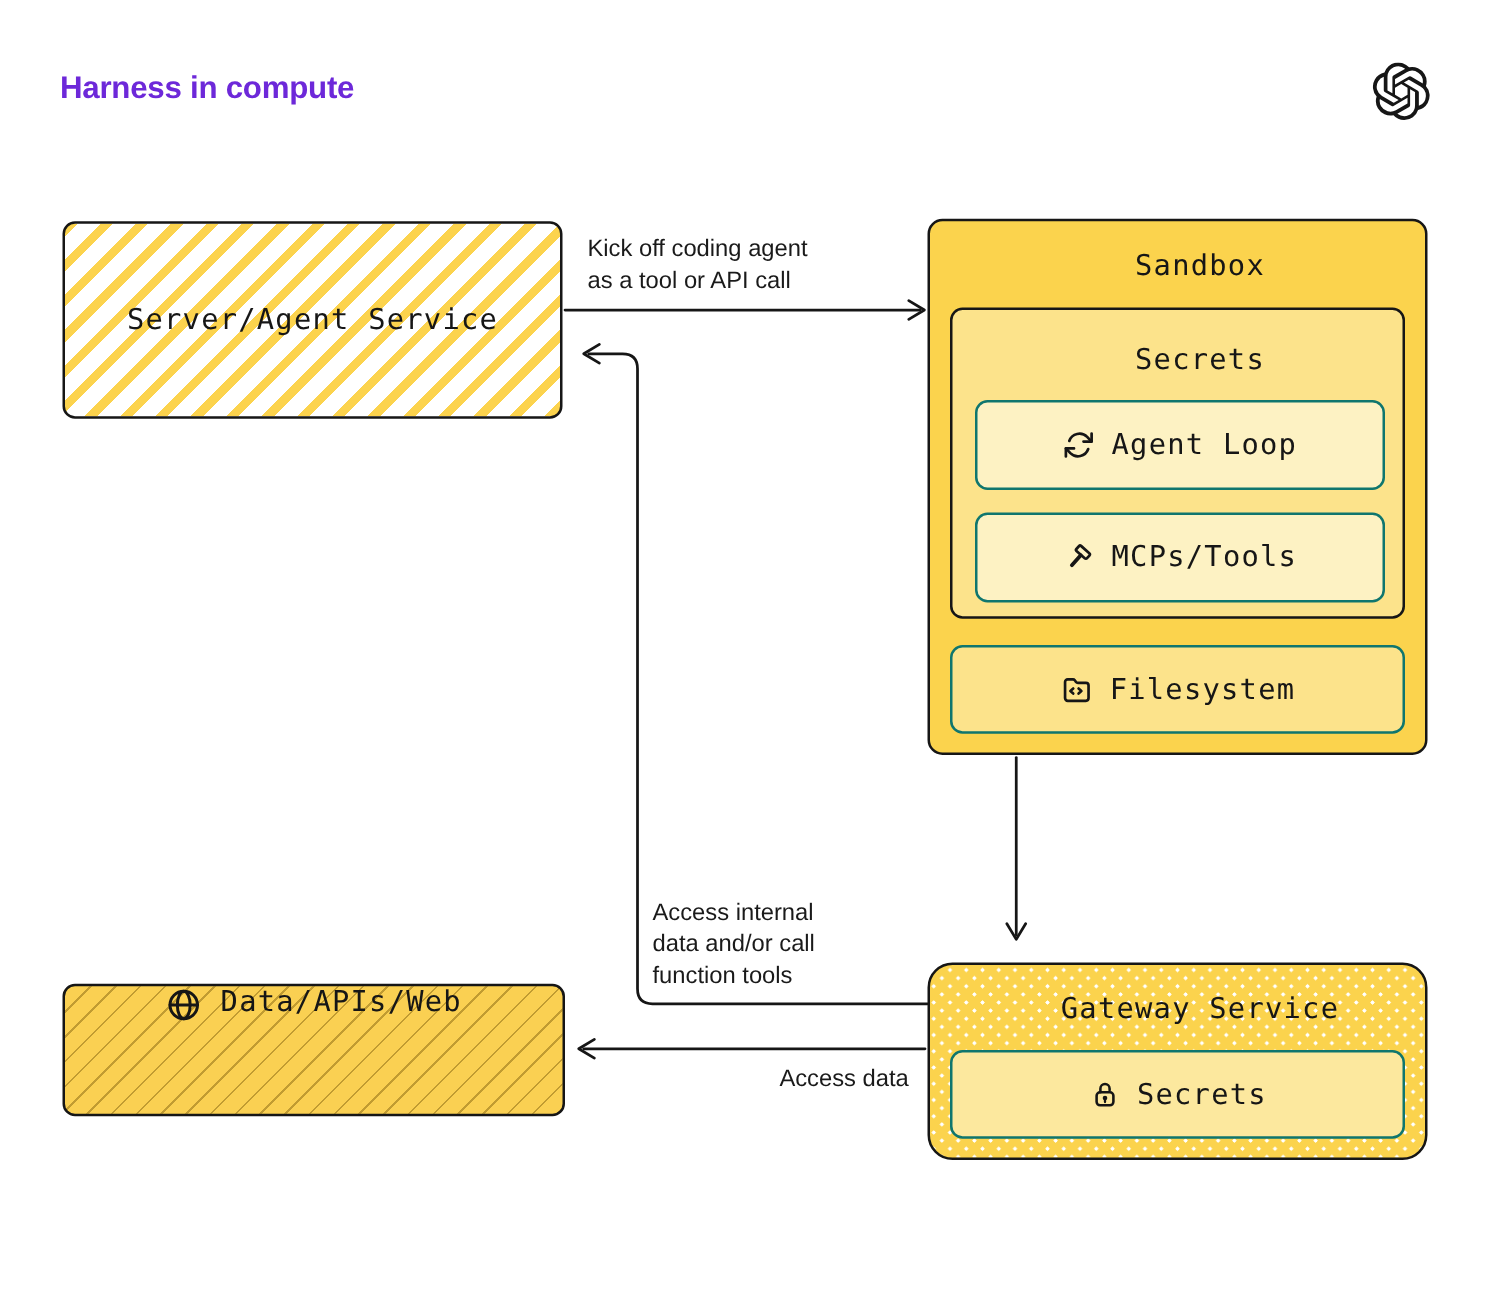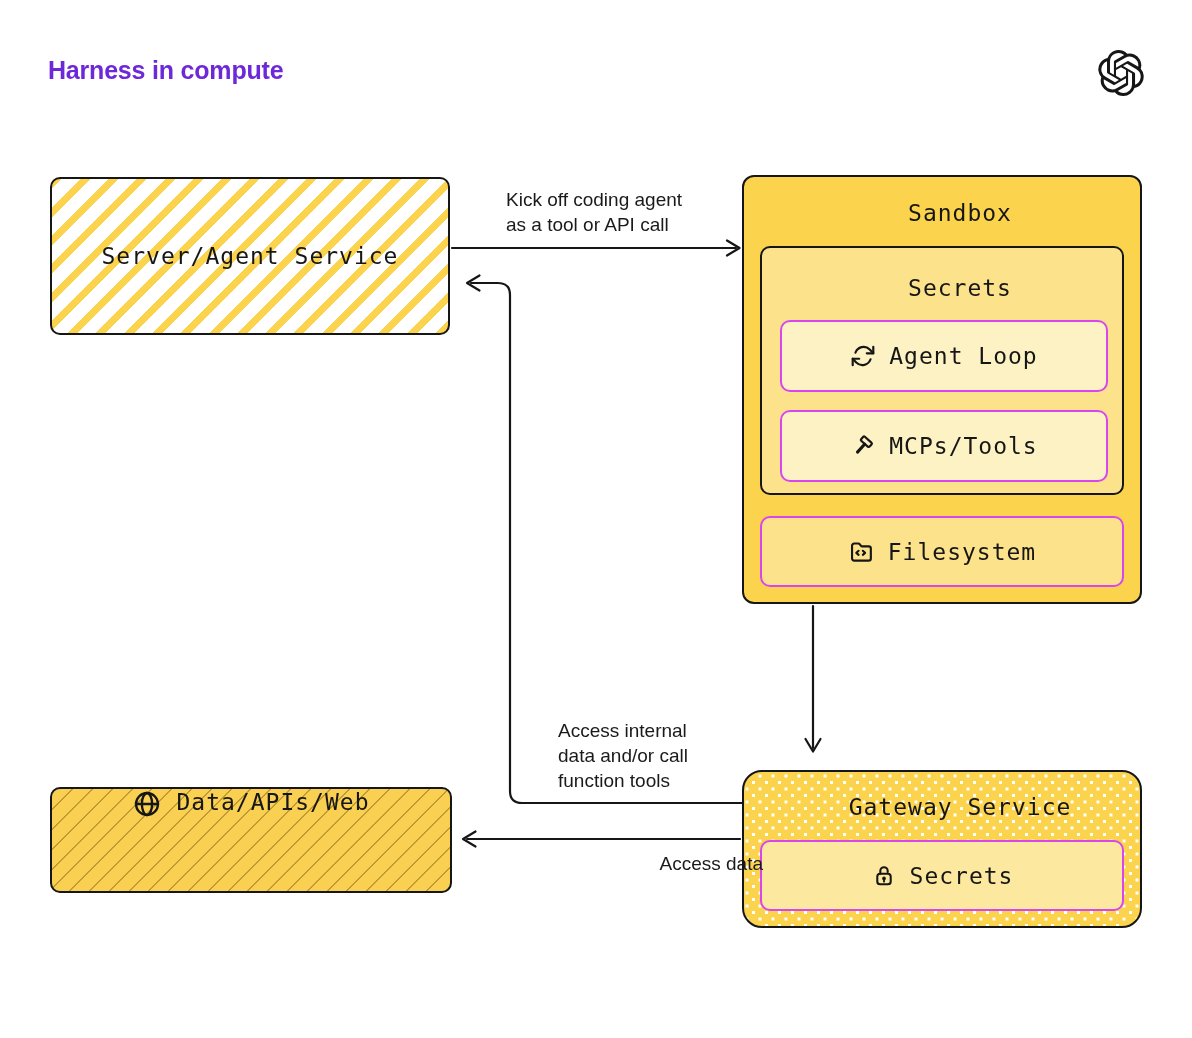--- a/index.html
+++ b/index.html
@@ -39,21 +39,21 @@
     left: 742px; top: 175px; width: 400px; height: 429px;
     border-radius: 12px; background: #FBD34D;
   }
   .box-title { position: absolute; width: 100%; text-align: center; padding-left: 36px; }
 
   .harness-box {
     left: 16px; top: 69px; width: 364px; height: 249px;
     border-radius: 10px; background: #FCE38B;
   }
   .pill {
-    position: absolute; border: 2px solid #d946ef; border-radius: 10px;
+    position: absolute; border: 2px solid #0f766e; border-radius: 10px;
     display: flex; align-items: center; justify-content: center; gap: 13px;
   }
   .loop-pill  { left: 18px; top: 72px;  width: 328px; height: 72px; background: #FDF2C3; }
   .mcps-pill  { left: 18px; top: 162px; width: 328px; height: 72px; background: #FDF2C3; }
   .fs-pill    { left: 16px; top: 339px; width: 364px; height: 71px; background: #FCE38B; }
 
   
   .gateway-box {
     left: 742px; top: 770px; width: 400px; height: 158px;
     border-radius: 20px;
@@ -75,21 +75,20 @@
       rgba(146,112,22,0.55) 0 1.4px, rgba(0,0,0,0) 1.4px 14px);
     display: flex; justify-content: center; gap: 14px;
   }
 
   .arrow-layer { position: absolute; left: 0; top: 0; pointer-events: none; }
 
   .flow-label {
     position: absolute;
     font-size: 19px; line-height: 25px; color: #1a1a1a;
     white-space: pre-line;
-    margin-left: 36px;
   }
   .lbl-kick      { left: 470px; top: 187px; }
   .lbl-intercept { left: 832px; top: 619px; }
   .lbl-internal  { left: 522px; top: 718px; }
   .lbl-access    { left: 622px; top: 851px; width: 105px; text-align: right; }
 
   .icon { flex: 0 0 auto; display: block; }
 </style>
 </head>
 <body>

